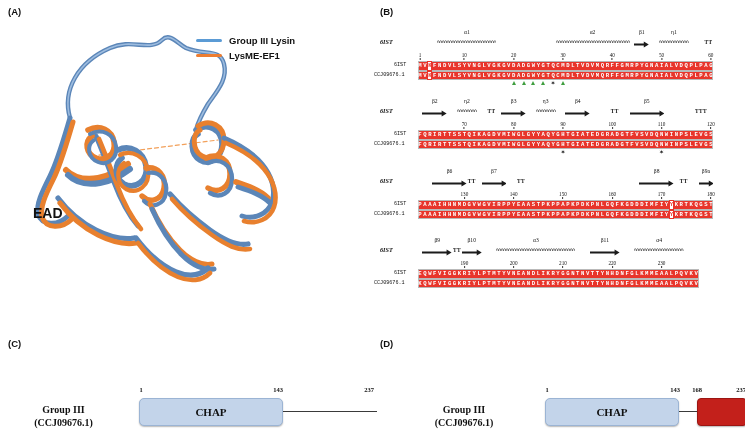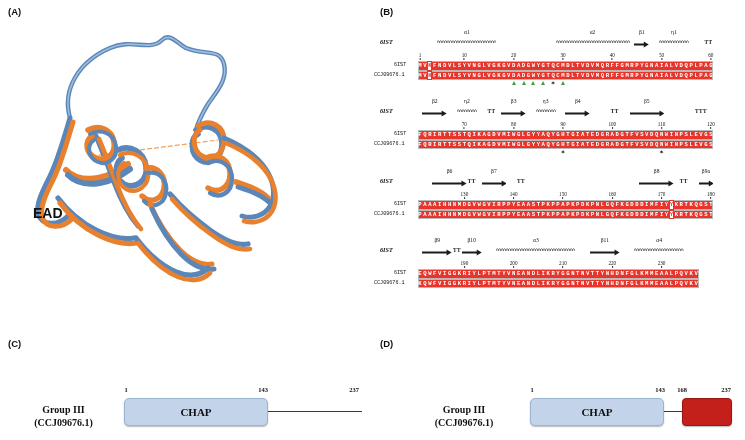--- a/index.html
+++ b/index.html
@@ -48,21 +48,21 @@
   .mark-row{position:relative;height:7px;}
   .tri{position:absolute;top:0;width:0;height:0;border-left:2.6px solid transparent;
     border-right:2.6px solid transparent;border-bottom:4.4px solid #3f9e3f;transform:translateX(-50%);}
   .star{position:absolute;top:-1px;font-size:6px;color:#111;transform:translateX(-50%);line-height:7px;}
 
   
   #panelC{position:absolute;left:0;top:320px;width:372px;height:120px;}
   #panelD{position:absolute;left:372px;top:320px;width:373px;height:120px;}
   .dom-name{position:absolute;font-family:"Liberation Serif",serif;font-weight:700;
     font-size:10px;color:#111;text-align:center;line-height:13px;}
-  .dom-track{position:absolute;}
+  .dom-track{position:absolute;margin-left:15px;}
   .chap-box{position:absolute;background:#c3d4ea;border:1px solid #9bb4d4;border-radius:5px;
     box-shadow:0 1px 1.5px rgba(0,0,0,.28);display:flex;align-items:center;justify-content:center;}
   .chap-box span{font-family:"Liberation Serif",serif;font-weight:700;font-size:11px;color:#111;}
   .cbd-box{position:absolute;background:#c3201b;border:1px solid #9c1512;border-radius:4px;
     box-shadow:0 1px 1.5px rgba(0,0,0,.28);}
   .dom-line{position:absolute;height:1px;background:#3a3a3a;}
   .num{position:absolute;font-family:"Liberation Serif",serif;font-weight:700;font-size:6.5px;
     color:#111;transform:translateX(-50%);}
 </style>
 </head>
@@ -130,20 +130,30 @@
       <path d="M162 181 C174 195 188 207 202 217 C216 227 228 233 240 231" stroke="#e8802e" stroke-width="4.6"></path>
 
       <path d="M140 186 C148 204 158 220 170 232 C180 242 192 248 202 246" stroke="#e8802e" stroke-width="5"></path>
       <path d="M142 191 C150 209 160 225 172 237 C182 247 194 253 204 251" stroke="#5b86b8" stroke-width="5"></path>
 
       <path d="M126 220 C138 236 152 248 166 254 C178 259 190 258 198 250" stroke="#5b86b8" stroke-width="5.4"></path>
       <path d="M128 225 C140 241 154 253 168 259 C180 264 192 263 200 255" stroke="#e8802e" stroke-width="4.6"></path>
     </g>
   </svg>
 
+  <div class="legend">
+    <div class="legend-row">
+      <span class="legend-swatch" style="background:#5b9bd5;"></span>
+      <span class="legend-text">Group III Lysin</span>
+    </div>
+    <div class="legend-row">
+      <span class="legend-swatch" style="background:#ed7d31;"></span>
+      <span class="legend-text">LysME-EF1</span>
+    </div>
+  </div>
 
   <div class="ead-label">EAD</div>
 </div>
 
 <div id="panelB">
   <div class="panel-label" style="left:8px;top:6px;">(B)</div>
   <div id="aln-root">
       <div class="aln-block" style="top: 30px;">
         <div class="ss-line">
           <div class="ss-name">6IST</div>

